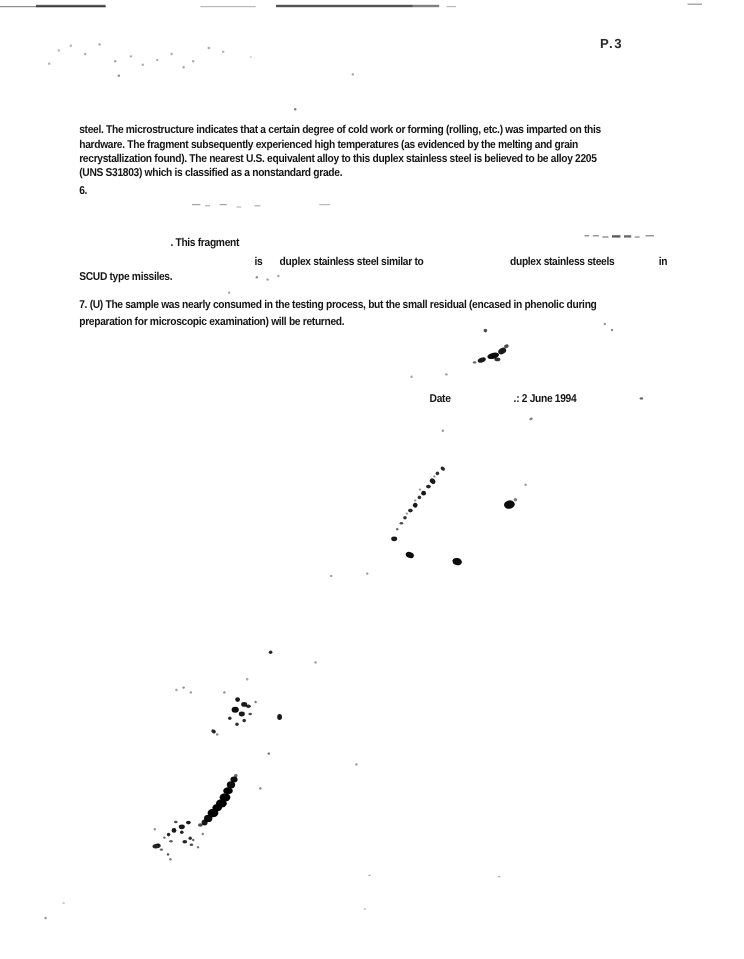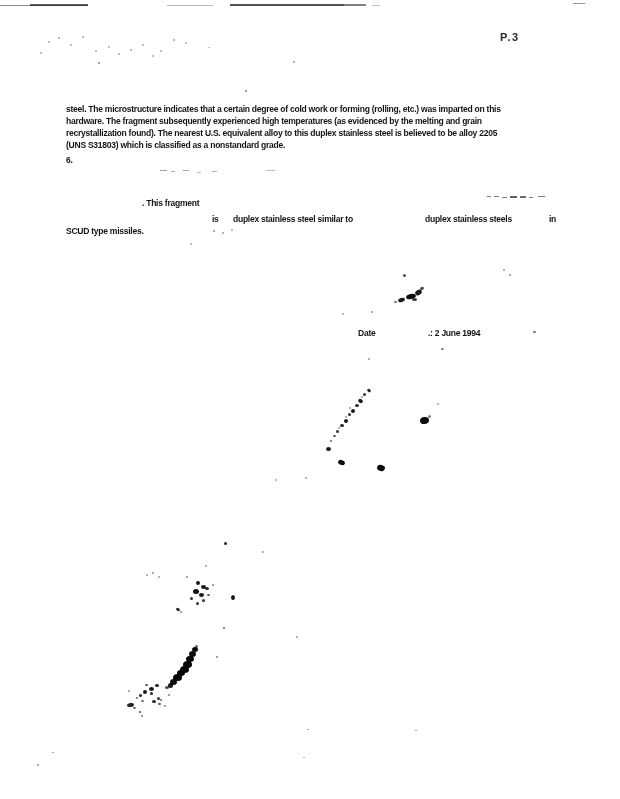--- a/index.html
+++ b/index.html
@@ -190,18 +190,22 @@
 
     <div>
       <span class="abs" style="left:212px;top:213px">is</span>
       <span class="abs" style="left:233px;top:213px">duplex stainless steel  similar to</span>
       <span class="abs" style="left:425px;top:213px">duplex stainless steels</span>
       <span class="abs" style="left:549px;top:213px">in</span>
     </div>
 
     <div class="abs" style="left:66px;top:225px">SCUD type missiles.</div>
 
+    <div class="para lh13" style="top:248px">
+      <div class="tline">7. (U) The sample was nearly consumed in the testing process, but the small residual (encased in phenolic during</div>
+      <div class="tline">preparation for microscopic examination) will be returned.</div>
+    </div>
 
     <div class="abs" style="left:358px;top:327px">Date</div>
     <div class="abs" style="left:428px;top:327px">.: 2 June 1994</div>
 
   </div>
 </div>
 
 </body></html>

